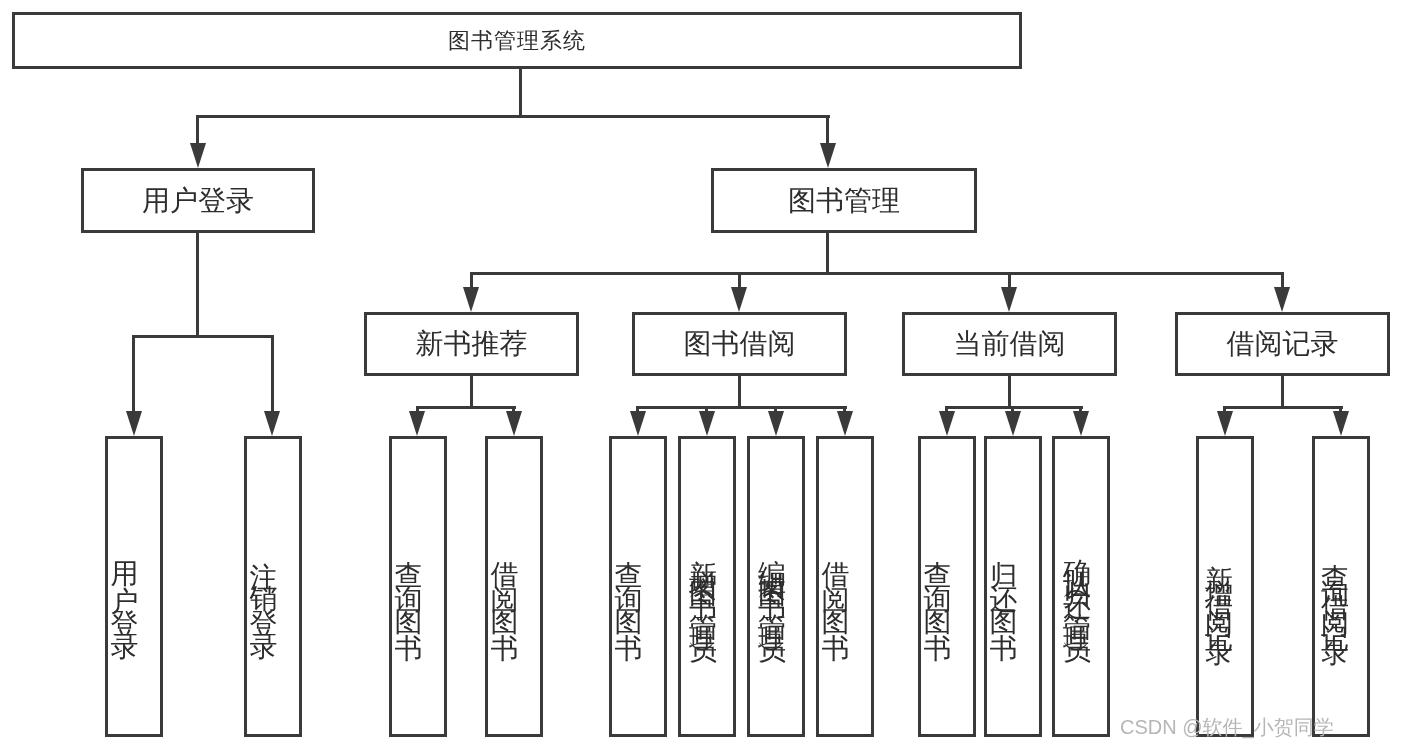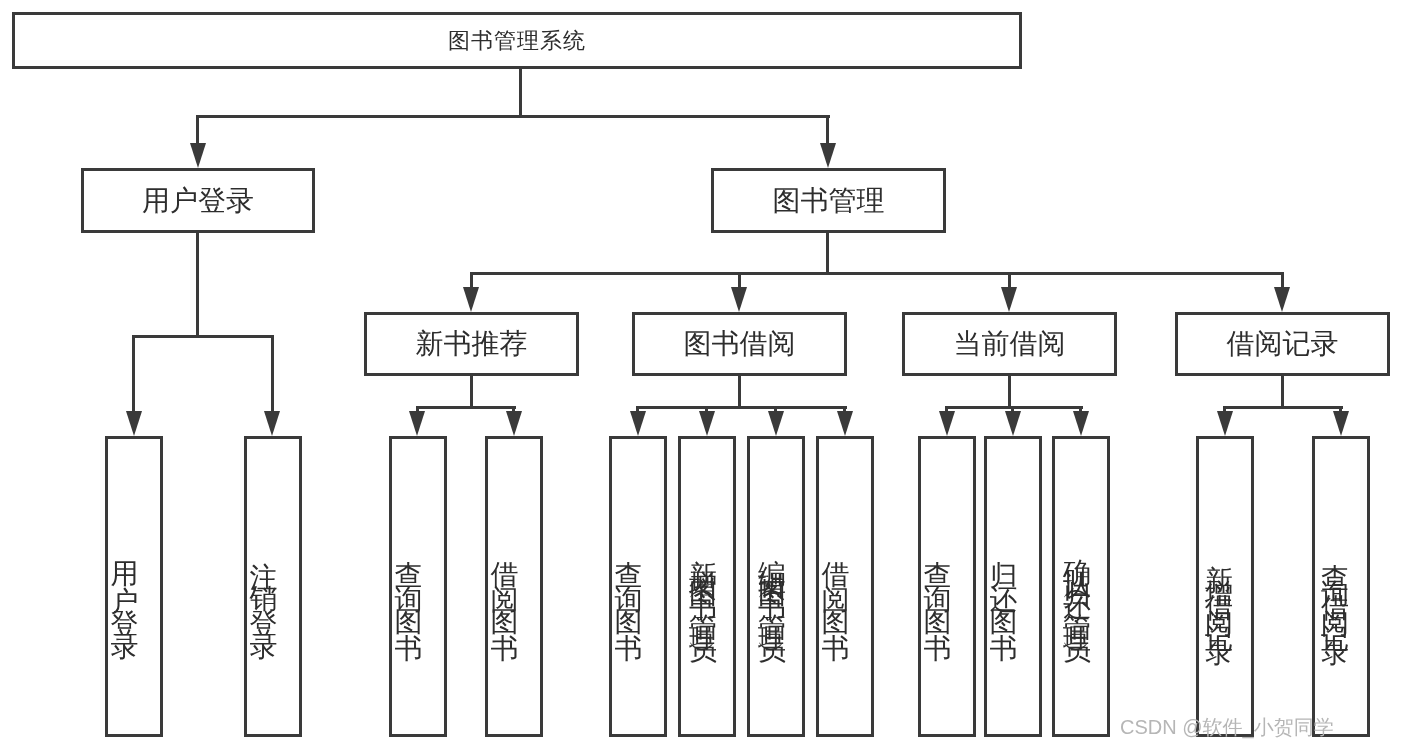--- a/index.html
+++ b/index.html
@@ -53,21 +53,21 @@
   <div class="vline" style="left:519px;top:66px;height:51px;"></div>
   <div class="hline" style="left:196px;top:115px;width:634px;"></div>
   <div class="vline" style="left:196px;top:117px;height:28px;"></div>
   <div class="vline" style="left:826px;top:117px;height:28px;"></div>
   <div class="arrow" style="left:190px;top:143px;"></div>
   <div class="arrow" style="left:820px;top:143px;"></div>
 
   <div class="box" style="left:81px;top:168px;width:234px;height:65px;">
     <span>用户登录</span>
   </div>
-  <div class="box" style="left:711px;top:168px;width:235px;height:65px;">
+  <div class="box" style="left:711px;top:168px;width:266px;height:65px;">
     <span>图书管理</span>
   </div>
 
   <div class="vline" style="left:196px;top:231px;height:106px;"></div>
   <div class="hline" style="left:132px;top:335px;width:142px;"></div>
   <div class="vline" style="left:132px;top:337px;height:77px;"></div>
   <div class="vline" style="left:271px;top:337px;height:77px;"></div>
   <div class="arrow" style="left:126px;top:411px;"></div>
   <div class="arrow" style="left:264px;top:411px;"></div>
 

